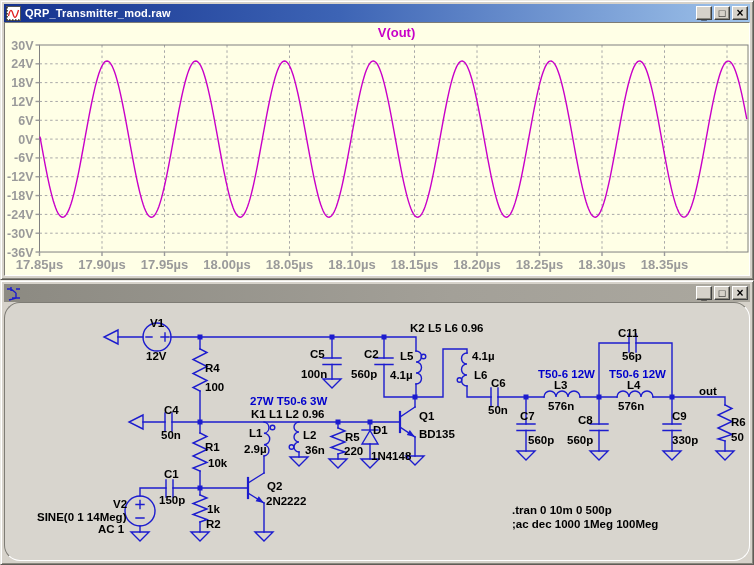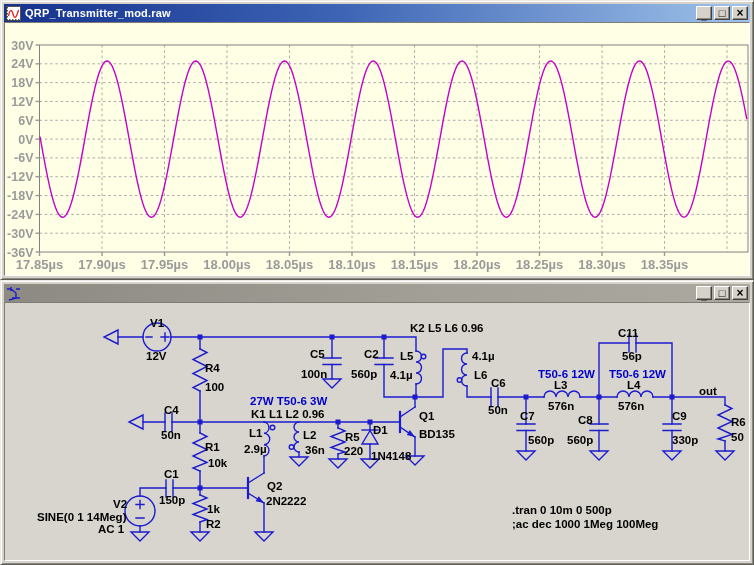--- a/index.html
+++ b/index.html
@@ -23,21 +23,21 @@
           box-shadow:inset -1px -1px 0 #8A887F;
           font-size:10px;font-weight:bold;color:#000;display:flex;align-items:center;justify-content:center;
           line-height:1;font-family:"Liberation Sans",sans-serif;padding:0;}
   .tb-btn.min span{transform:translateY(3px);}
   .tb-btn.max span{font-size:11px;transform:translateY(-0.5px);}
   .tb-btn.cls span{font-size:12px;transform:translateY(-0.5px);}
   .client{position:absolute;left:3px;right:3px;bottom:3px;top:21px;
           border-top:1px solid #7E7C75;border-left:1px solid #7E7C75;
           border-right:1px solid #FFFFFF;border-bottom:1px solid #FFFFFF;}
   #plot-client{background:#FFFFE6;}
-  #schem-client{background:#D8D5CE;}
+  #schem-client{background:#D8D5CE;border-radius:16px;}
   #wave-title{position:absolute;left:37px;width:709px;top:2px;text-align:center;
               font-size:13px;font-weight:bold;color:#C800C8;}
   svg{display:block;}
   text{font-family:"Liberation Sans",sans-serif;}
 </style>
 </head>
 <body>
 
 <div id="screen">
 
@@ -54,20 +54,21 @@
           <span>_</span>
         </button>
       <button class="tb-btn max">
           <span>□</span>
         </button>
       <button class="tb-btn cls">
           <span>×</span>
         </button>
     </div>
     <div class="client" id="plot-client">
+      <div id="wave-title">V(out)</div>
       <svg id="wave" width="746" height="254" viewBox="3 21 746 254">
           <line x1="37.5" y1="61.82" x2="746" y2="61.82" stroke="#A8A8A8" stroke-width="1" stroke-dasharray="2.5,2.8"></line>
           <line x1="37.5" y1="80.64" x2="746" y2="80.64" stroke="#A8A8A8" stroke-width="1" stroke-dasharray="2.5,2.8"></line>
           <line x1="37.5" y1="99.46000000000001" x2="746" y2="99.46000000000001" stroke="#A8A8A8" stroke-width="1" stroke-dasharray="2.5,2.8"></line>
           <line x1="37.5" y1="118.28" x2="746" y2="118.28" stroke="#A8A8A8" stroke-width="1" stroke-dasharray="2.5,2.8"></line>
           <line x1="37.5" y1="137.1" x2="746" y2="137.1" stroke="#A8A8A8" stroke-width="1" stroke-dasharray="2.5,2.8"></line>
           <line x1="37.5" y1="155.92000000000002" x2="746" y2="155.92000000000002" stroke="#A8A8A8" stroke-width="1" stroke-dasharray="2.5,2.8"></line>
           <line x1="37.5" y1="174.74" x2="746" y2="174.74" stroke="#A8A8A8" stroke-width="1" stroke-dasharray="2.5,2.8"></line>
           <line x1="37.5" y1="193.56" x2="746" y2="193.56" stroke="#A8A8A8" stroke-width="1" stroke-dasharray="2.5,2.8"></line>
           <line x1="37.5" y1="212.38" x2="746" y2="212.38" stroke="#A8A8A8" stroke-width="1" stroke-dasharray="2.5,2.8"></line>

